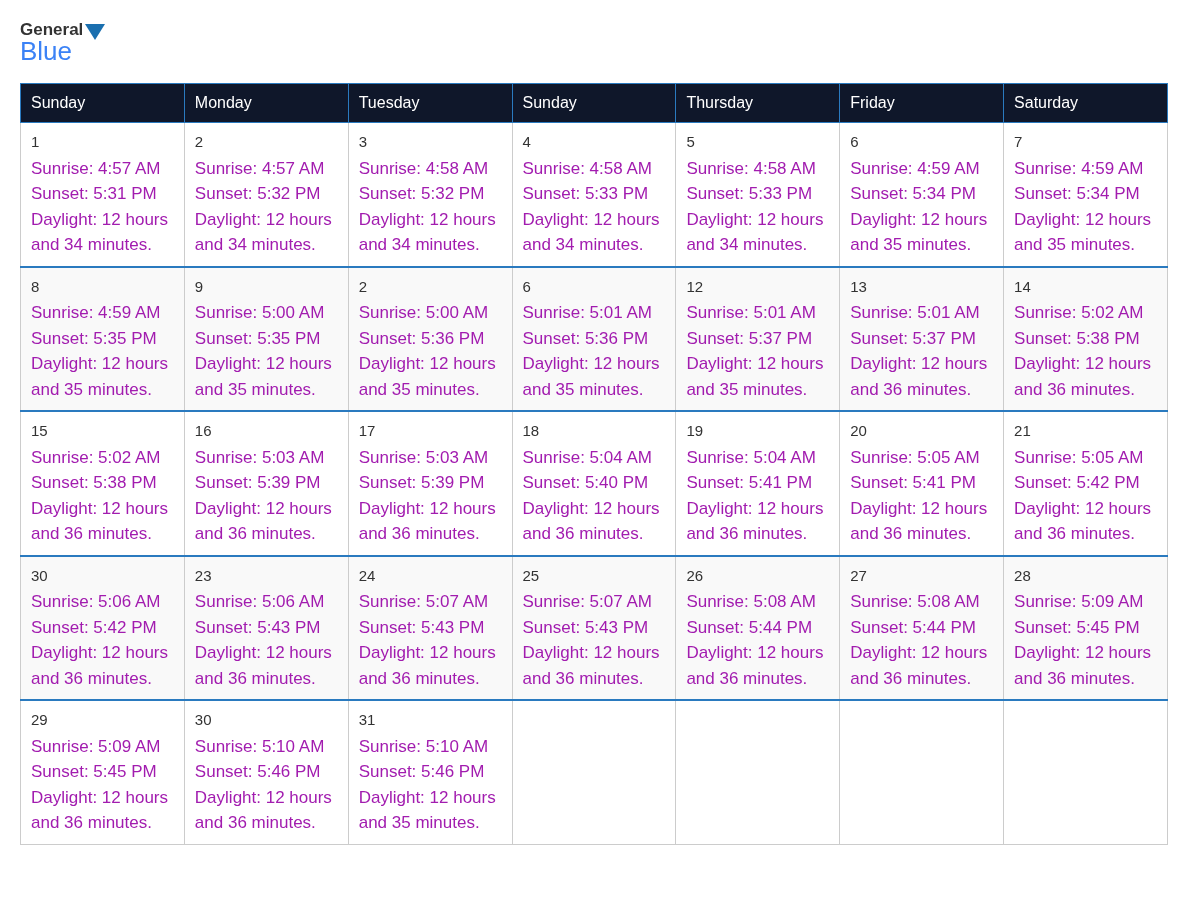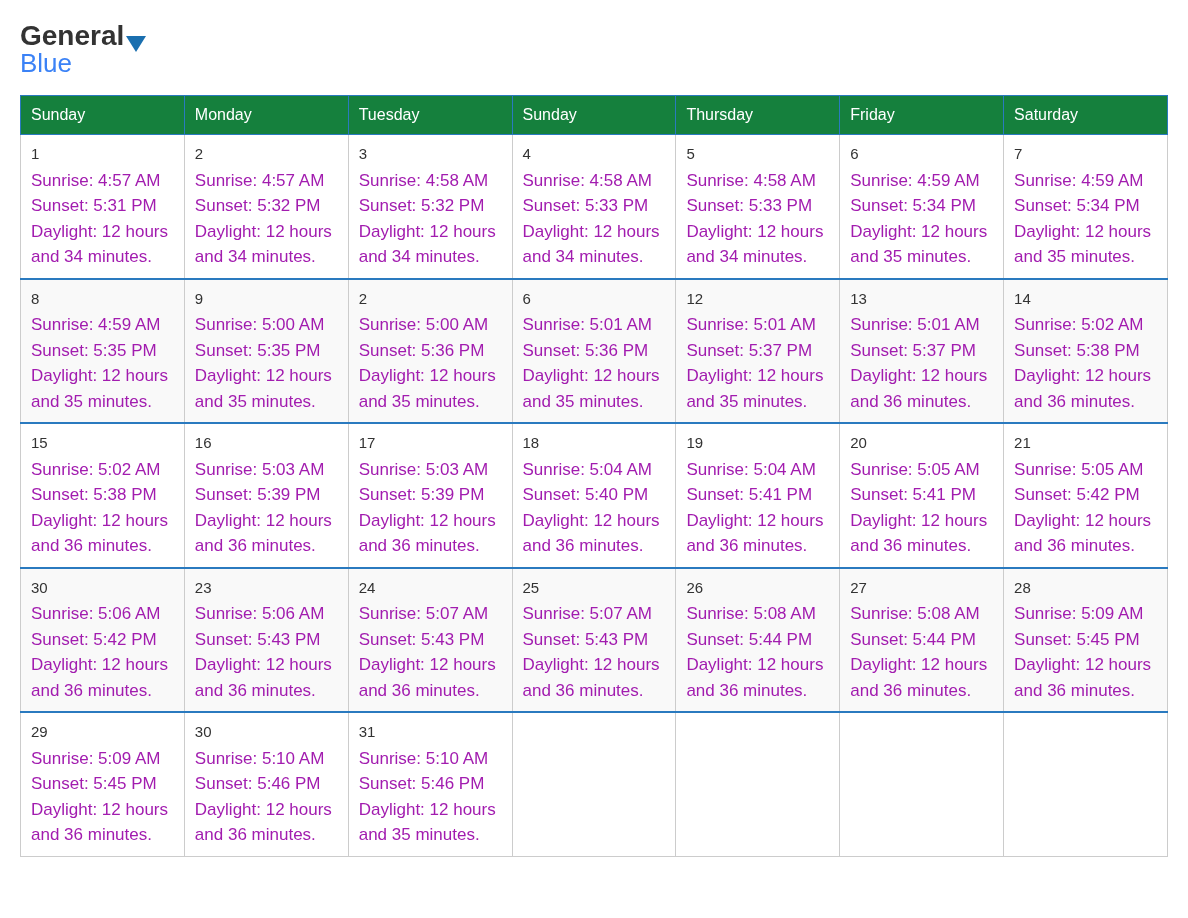--- a/index.html
+++ b/index.html
@@ -17,21 +17,21 @@
       margin-bottom: 16px;
     }
     .logo {
       display: flex;
       flex-direction: column;
       align-items: flex-start;
     }
     .logo-text {
       display: flex;
       align-items: flex-end;
-      font-size: 28px;
+      font-size: 17px;
       font-weight: bold;
       color: #333;
     }
     .logo-general { color: #333; }
     .logo-triangle {
       width: 0;
       height: 0;
       border-left: 10px solid transparent;
       border-right: 10px solid transparent;
       border-top: 16px solid #1a6faf;
@@ -57,21 +57,21 @@
       font-size: 22px;
       color: #444;
       margin-top: 4px;
     }
     table {
       width: 100%;
       border-collapse: collapse;
       font-size: 13.5px;
     }
     thead tr th {
-      background-color: #15803d;
+      background-color: #0f172a;
       color: #fff;
       padding: 10px 10px;
       text-align: left;
       font-size: 16px;
       font-weight: normal;
       border: 1px solid #2a7abf;
     }
     tbody tr td {
       vertical-align: top;
       padding: 8px 10px;

